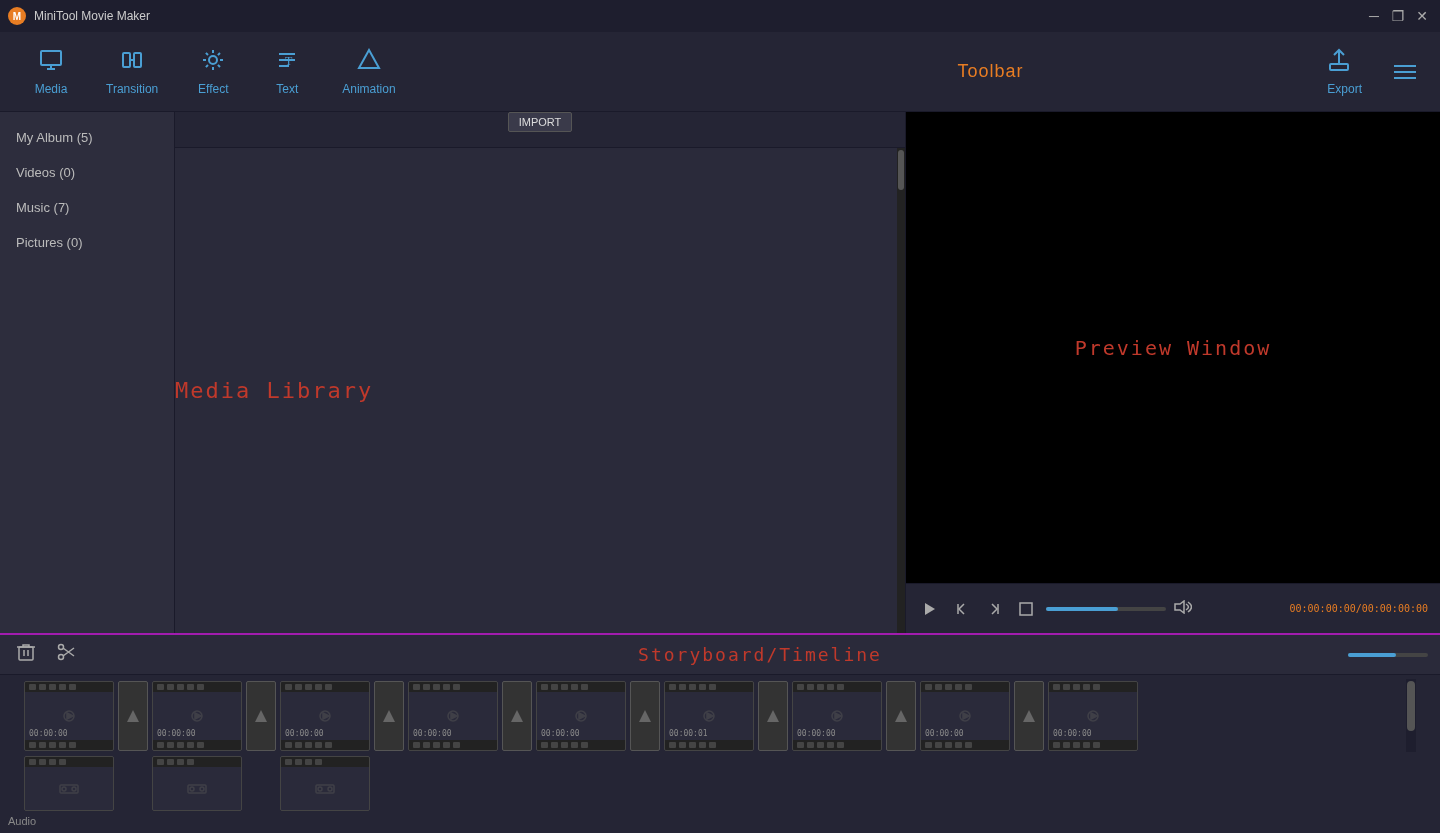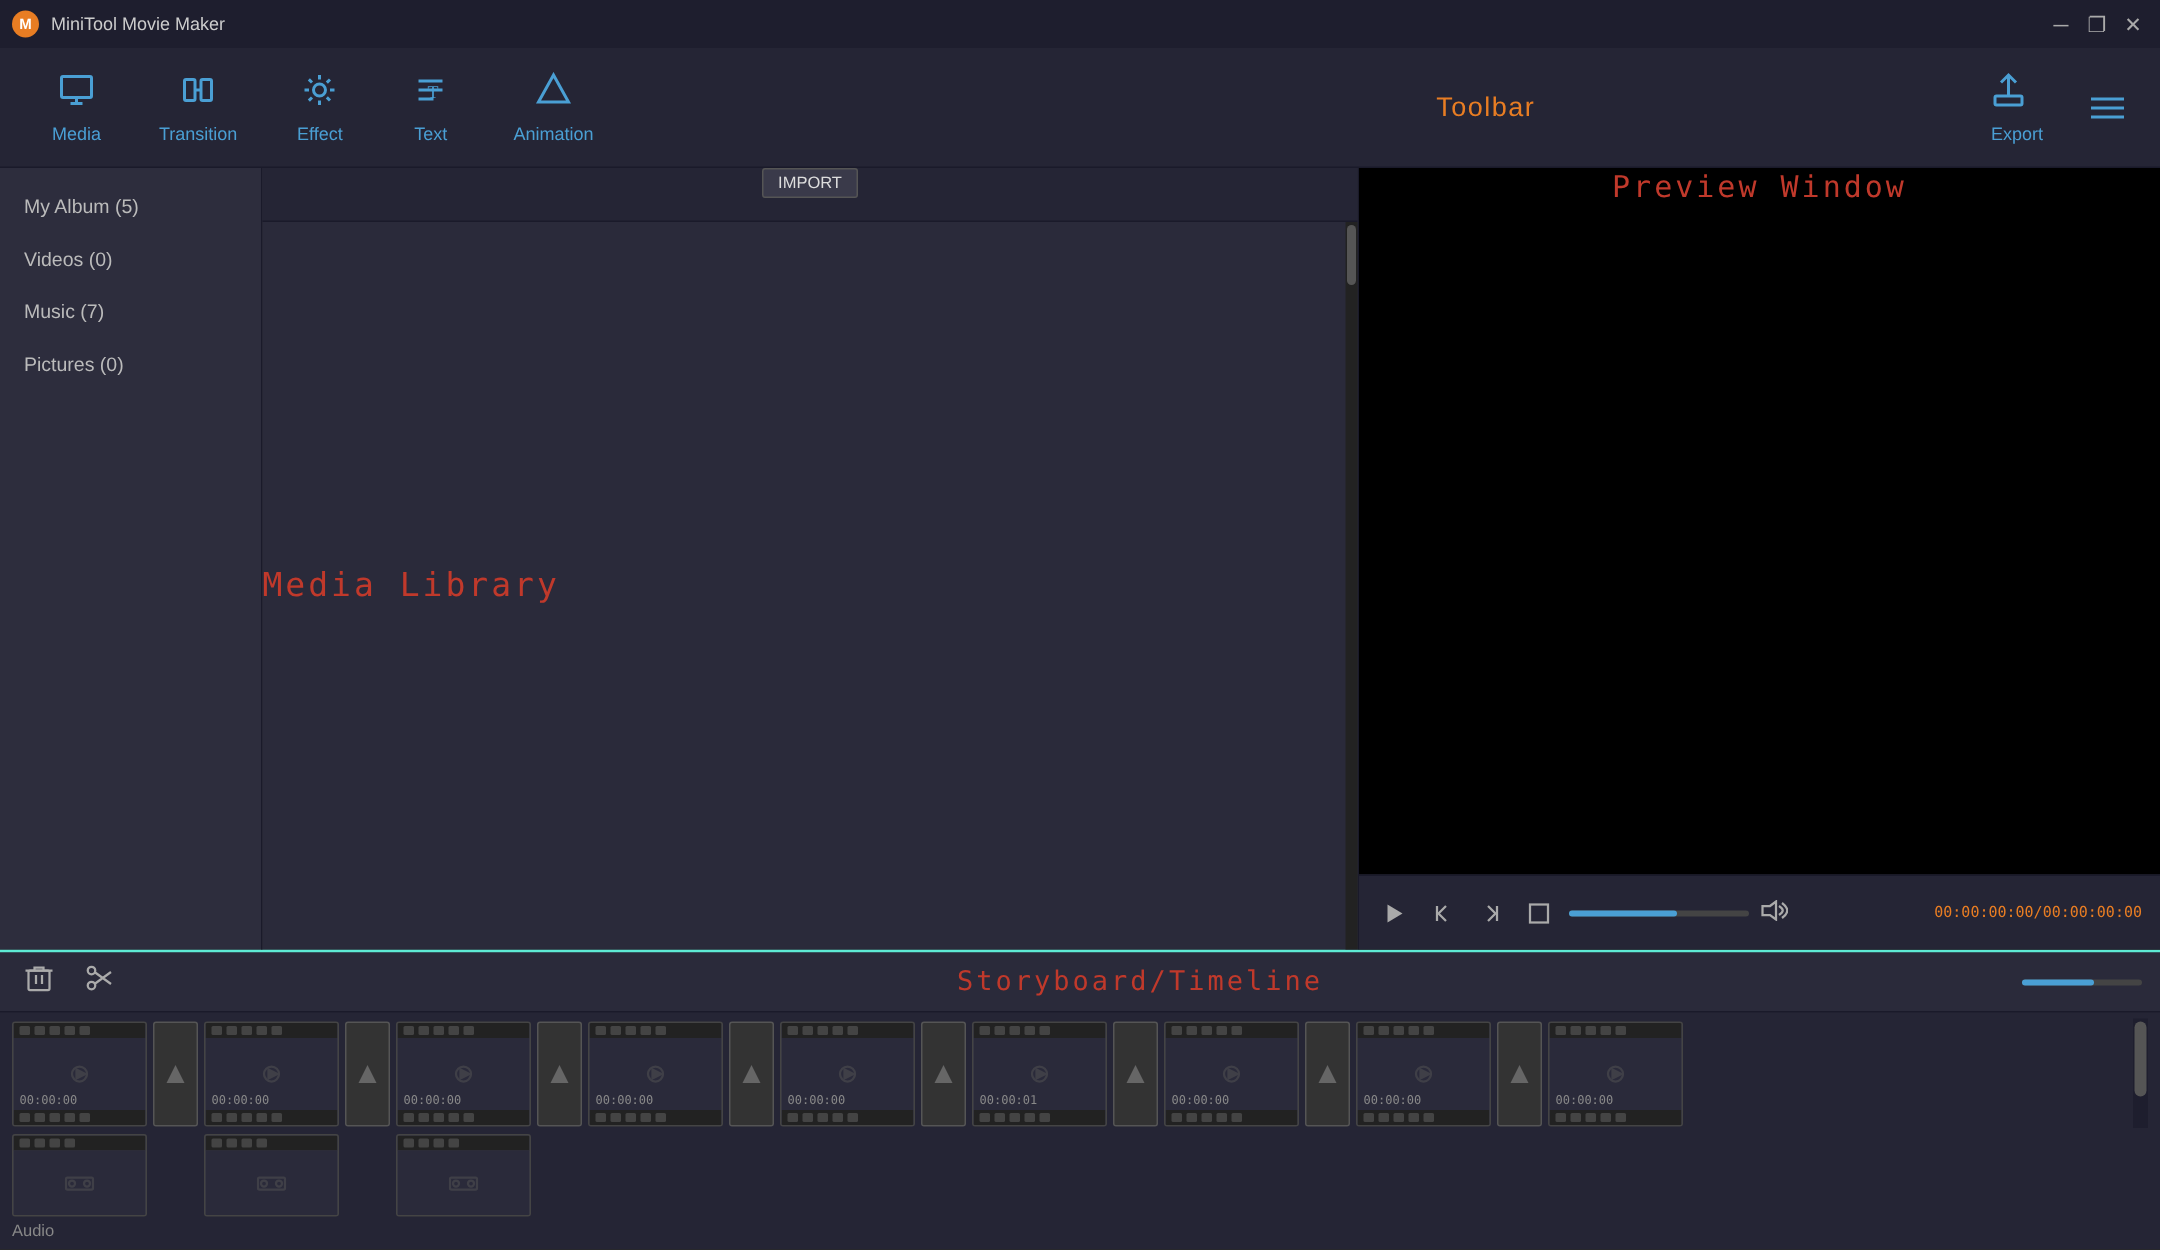--- a/index.html
+++ b/index.html
@@ -172,21 +172,21 @@
       width: 535px;
       background: #1a1a1a;
       display: flex;
       flex-direction: column;
       border-left: 1px solid #1a1a2a;
     }
     #preview-screen {
       flex: 1;
       background: #000;
       display: flex;
-      align-items: flex-start;
+      align-items: center;
       justify-content: center;
     }
     .preview-label {
       font-size: 20px;
       color: #c0392b;
       font-family: monospace;
       letter-spacing: 2px;
     }
     #preview-controls {
       height: 50px;
@@ -220,21 +220,21 @@
       font-size: 10px;
       color: #e87d23;
       font-family: monospace;
       margin-left: auto;
     }
 
     
     #timeline {
       height: 200px;
       background: #252535;
-      border-top: 2px solid #5eead4;
+      border-top: 2px solid #a21caf;
       display: flex;
       flex-direction: column;
     }
     #timeline-toolbar {
       height: 40px;
       background: #2a2a3a;
       display: flex;
       align-items: center;
       padding: 0 12px;
       gap: 12px;
@@ -269,21 +269,21 @@
     #timeline-content {
       flex: 1;
       overflow: hidden;
       position: relative;
       display: flex;
       flex-direction: column;
     }
     .timeline-row {
       display: flex;
       flex: 1;
-      padding: 4px 8px;
+      padding: 4px 24px;
       gap: 4px;
       overflow: hidden;
       align-items: center;
     }
     .film-clip {
       width: 90px;
       height: 70px;
       background: #3a3a4a;
       border: 1px solid #444;
       border-radius: 2px;

